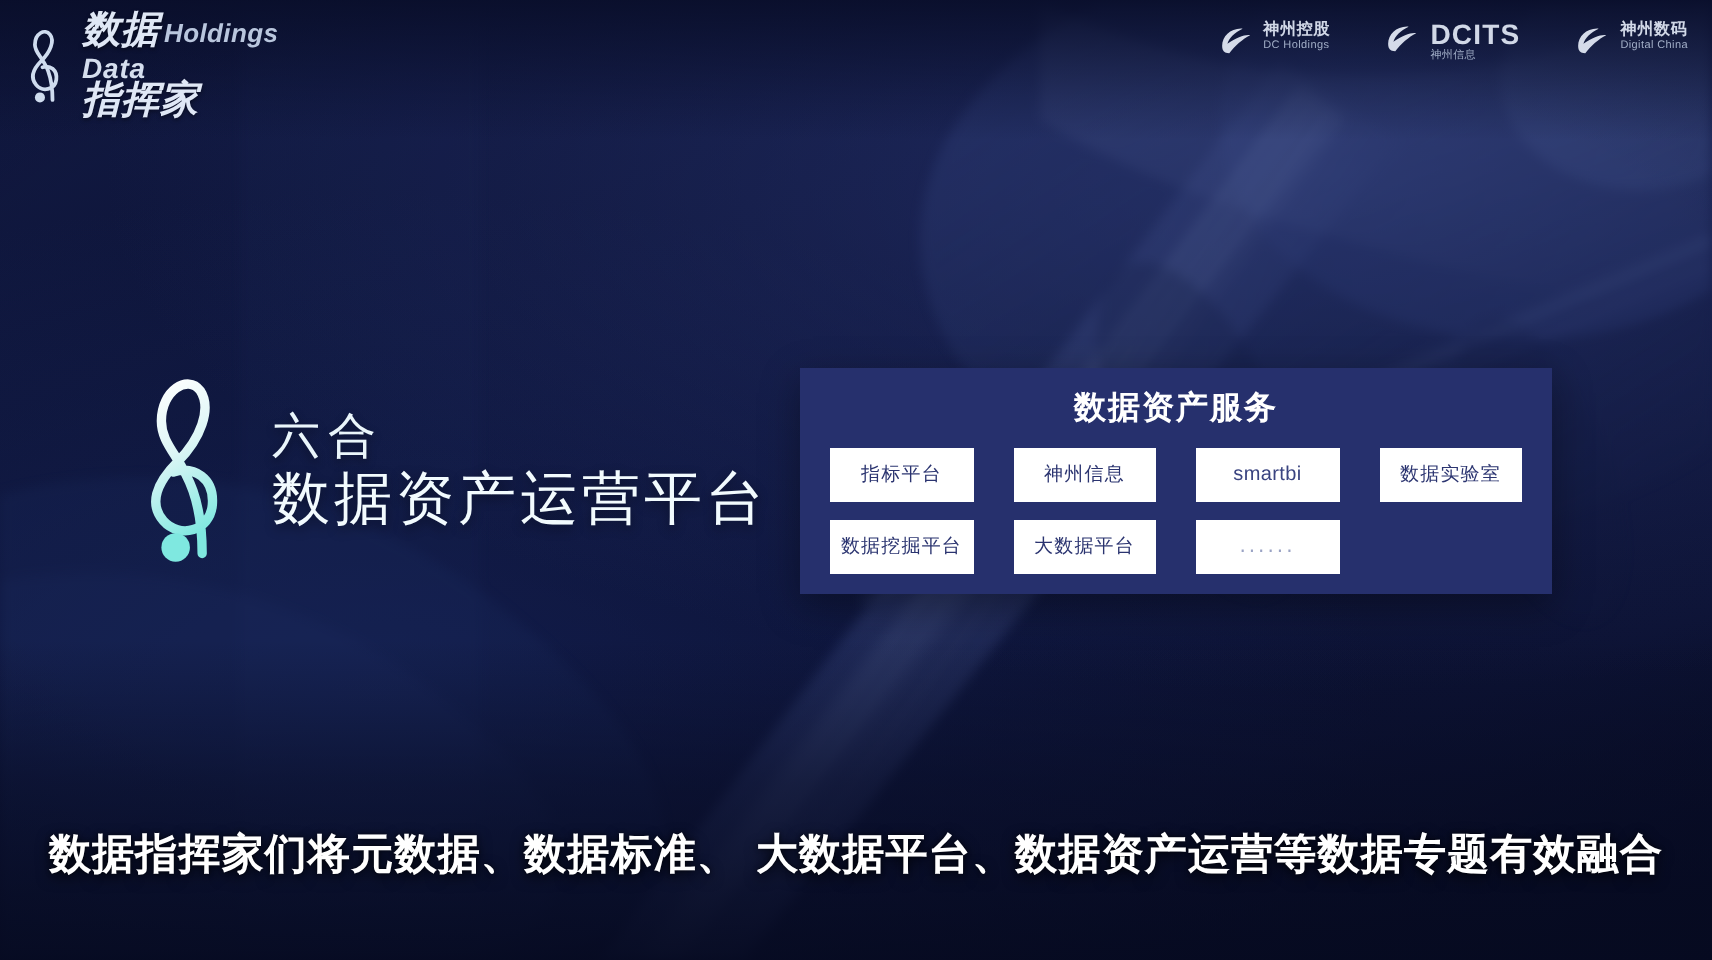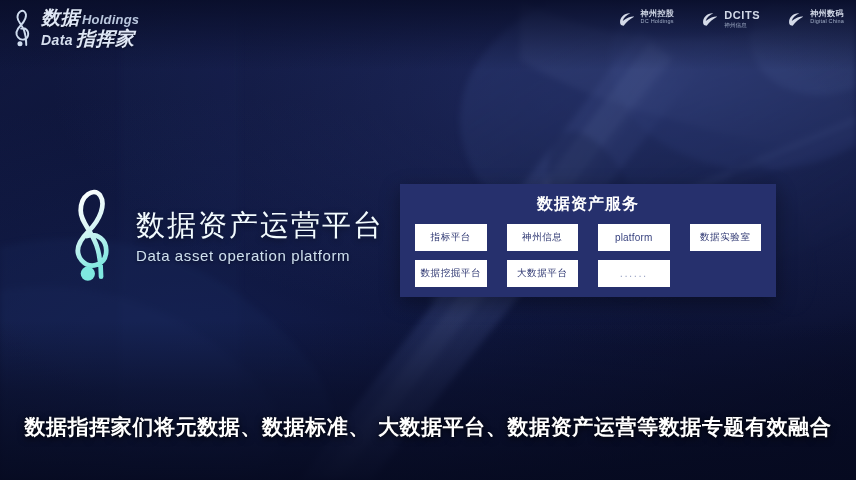--- a/index.html
+++ b/index.html
@@ -51,34 +51,34 @@
   .brand-cn {
     font-size:19px; font-weight:bold; color:#dfe7f5; letter-spacing:.5px;
     font-family:"DejaVu Sans","Liberation Sans",sans-serif;
     font-style:italic;
     text-shadow:0 1px 2px rgba(0,0,0,.45);
   }
   .brand-en {
     font-size:13px; color:#b9c6dd; font-style:italic; font-weight:bold;
     letter-spacing:.2px; margin-left:2px;
   }
-  .brand-row2 { margin-top:2px; }
+  .brand-row2 { margin-top:2px;flex-direction:column; }
   .brand-en2 {
     font-size:14px; color:#d5deee; font-style:italic; font-weight:bold;
     letter-spacing:.4px; margin-right:3px;
   }
 
   
   .partners { position:absolute; right:12px; top:10px; display:flex; align-items:center; gap:26px; }
   .partner { display:flex; gap:5px; opacity:.92; }
   .partner-mark { width:19px; height:19px; flex:none; }
   .partner-labels { display:flex; flex-direction:column; line-height:1.05; }
   .partner-cn { font-size:8px; color:#e2e9f6; letter-spacing:.4px; white-space:nowrap; font-weight:bold; }
   .partner-en { font-size:5.5px; color:#aebbd3; letter-spacing:.2px; white-space:nowrap; margin-top:1px; }
-  .partner-cn.lat { font-size:11px; letter-spacing:.6px; }
+  .partner-cn.lat { font-size:14px; letter-spacing:.6px; }
 
   
   .hero { position:absolute; left:66px; top:183px; display:flex; align-items:center; z-index:5; }
   .hero-clef { width:62px; height:106px; flex:none; margin-right:8px; }
   .hero-text { display:flex; flex-direction:column; }
   .hero-l1 {
     font-size:24px; color:#eaf6fb; letter-spacing:4px; line-height:1.25;
     font-family:"DejaVu Sans","Liberation Sans",sans-serif;
     text-shadow:0 2px 5px rgba(0,0,0,.4);
   }
@@ -257,31 +257,31 @@
           <stop offset="100%" stop-color="#7fe8e0"></stop>
         </linearGradient>
       </defs>
       <g fill="none" stroke="url(#clefGrad)" stroke-width="4.6" stroke-linecap="round" stroke-linejoin="round">
         <path d="M34 92 C34 48 14 44 14 27 C14 12 27 4 33 12 C39 21 33 36 22 47
                  C11 58 8 68 15 76 C23 85 38 81 39 68 C40 55 30 49 20 52"></path>
       </g>
       <circle cx="21" cy="89" r="7" fill="#7fe8e0"></circle>
     </svg>
     <div class="hero-text">
+      <div class="hero-l1">六合</div>
       <div class="hero-l2">数据资产运营平台</div>
-      <div class="hero-l3">Data asset operation platform</div>
     </div>
   </div>
 
   <div class="panel">
     <div class="panel-title">数据资产服务</div>
     <div class="tile-grid">
       <div class="tile">指标平台</div>
       <div class="tile">神州信息</div>
-      <div class="tile latin">platform</div>
+      <div class="tile latin">smartbi</div>
       <div class="tile">数据实验室</div>
       <div class="tile">数据挖掘平台</div>
       <div class="tile">大数据平台</div>
       <div class="tile dots">......</div>
     </div>
   </div>
 
   <div class="caption">数据指挥家们将元数据、数据标准、 大数据平台、数据资产运营等数据专题有效融合</div>
 
 </div>

